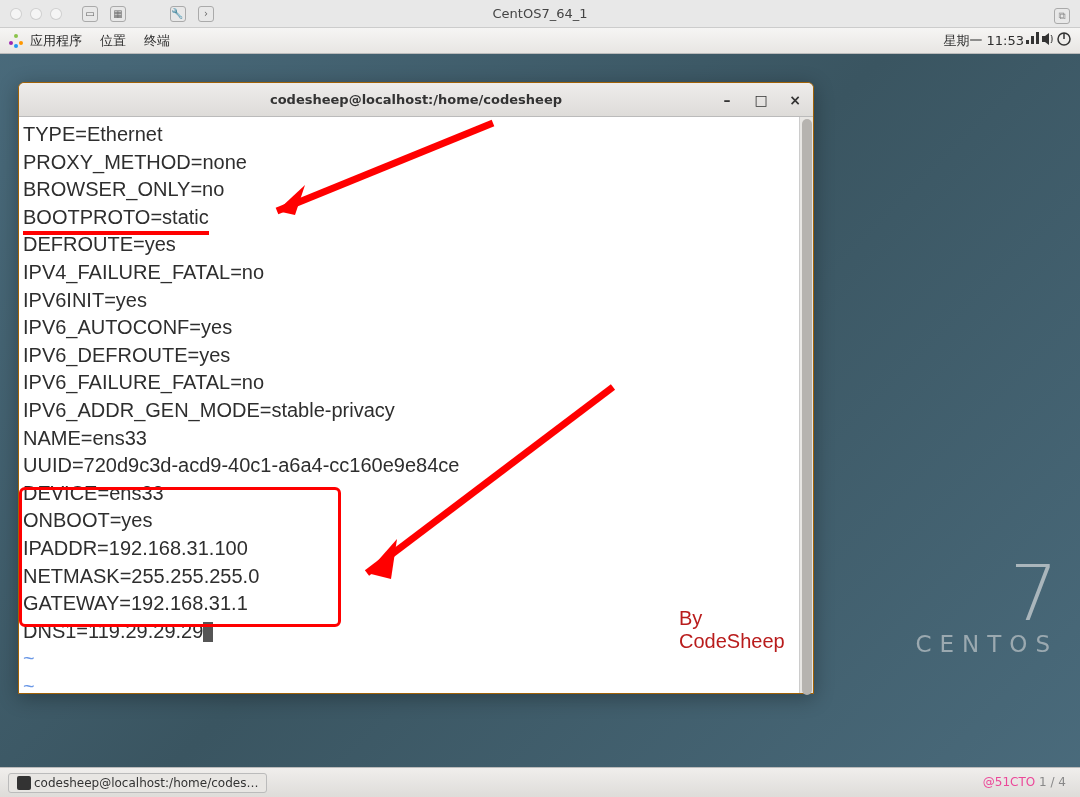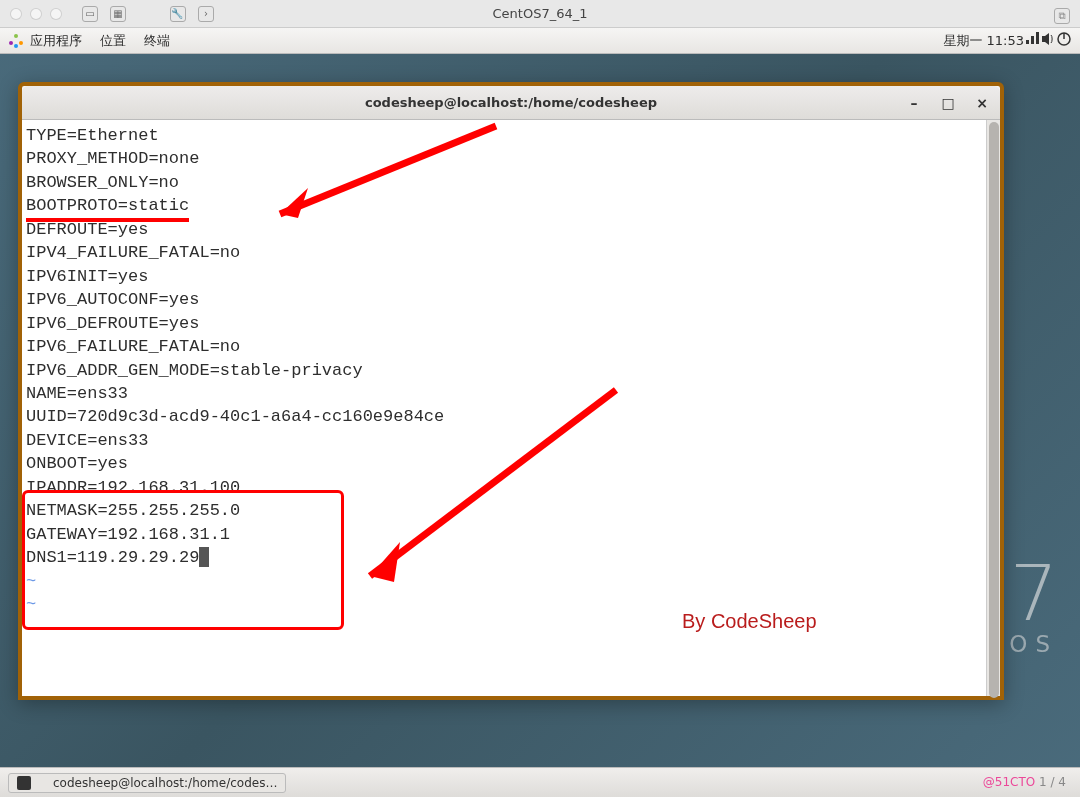--- a/index.html
+++ b/index.html
@@ -72,23 +72,23 @@
       position: relative;
       width: 100%;
       height: calc(100% - 28px - 26px - 30px);
     }
     
     
     .terminal-window {
       position: absolute;
       left: 18px;
       top: 28px;
-      width: 986px;
+      width: 796px;
       background: #f6f5f4;
-      border: 4px solid #a16207;
+      border: 1px solid #a16207;
       border-radius: 6px 6px 0 0;
       box-shadow: 0 4px 20px rgba(0,0,0,0.3);
     }
     .term-titlebar {
       background: linear-gradient(#eeeceb, #dedcd9);
       height: 34px;
       display: flex;
       align-items: center;
       justify-content: center;
       border-bottom: 1px solid #bbb;
@@ -124,22 +124,22 @@
       gap: 14px;
     }
     .term-menu-item { cursor: pointer; }
     .term-body {
       background: #fff;
       position: relative;
       padding: 4px 0 4px 4px;
       height: 576px;
     }
     .term-content {
-      font-family: Liberation Mono, monospace;
-      font-size: 17px;
+      font-family: Liberation Sans, sans-serif;
+      font-size: 20px;
       line-height: 1.38;
       color: #2e2e2e;
       white-space: pre;
       position: relative;
     }
     .term-scrollbar {
       position: absolute;
       right: 0; top: 0; bottom: 0;
       width: 14px;
       background: #e8e6e3;
@@ -224,21 +224,21 @@
       font-size: 12px;
       color: #333;
     }
     .task-item {
       background: #e8e6e3;
       border: 1px solid #bbb;
       border-radius: 3px;
       padding: 2px 8px;
       display: flex;
       align-items: center;
-      gap: 22px;
+      gap: 3px;
       cursor: pointer;
     }
     .task-icon {
       width: 14px; height: 14px;
       background: #333;
       border-radius: 2px;
     }
     .page-marker {
       position: absolute;
       right: 14px;

